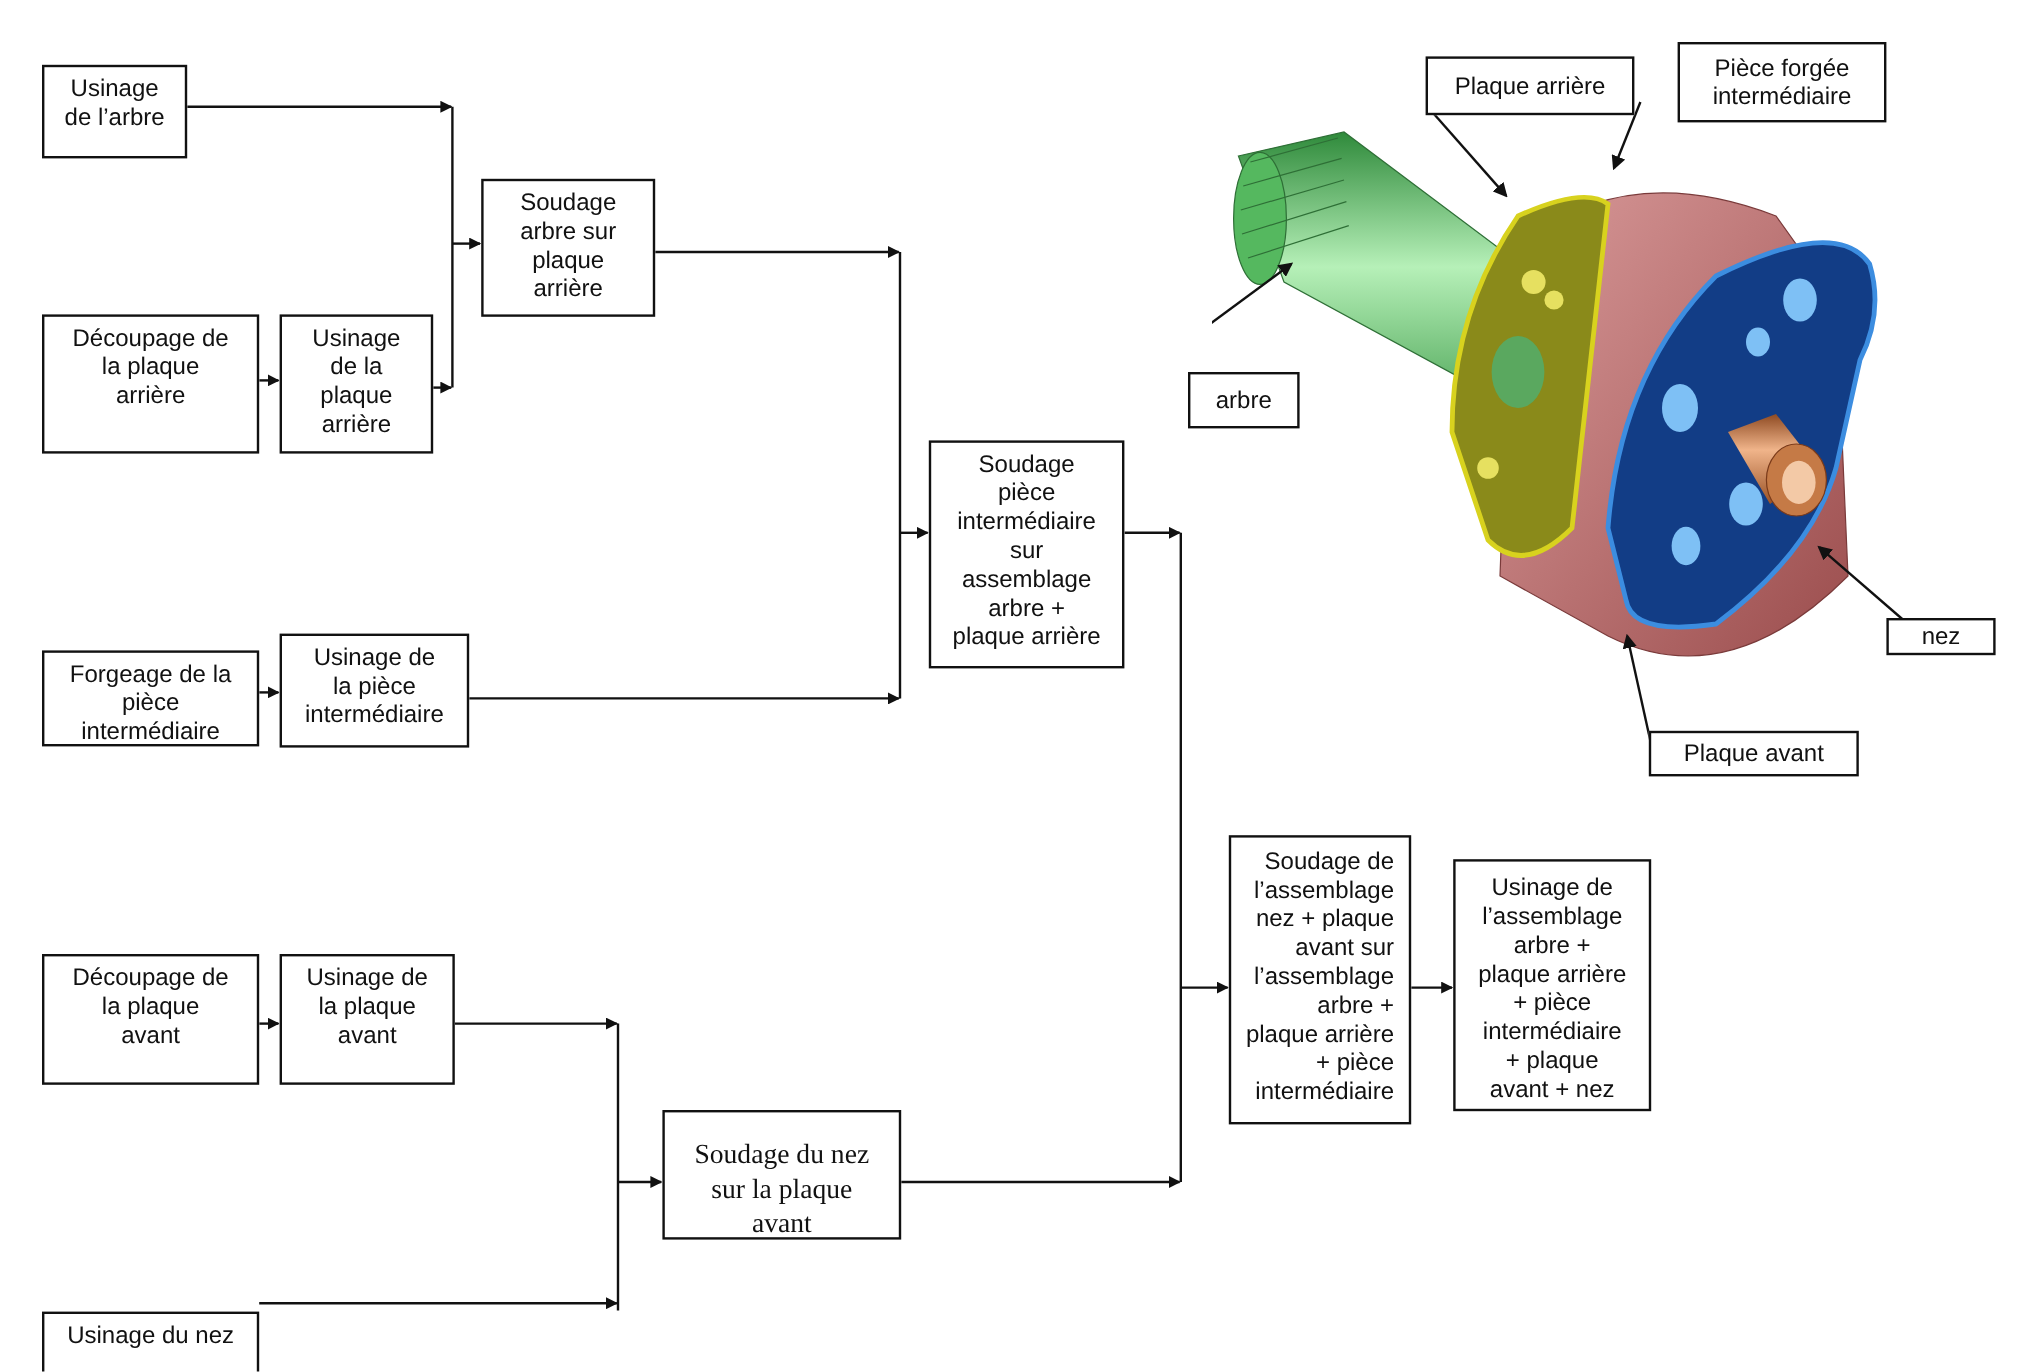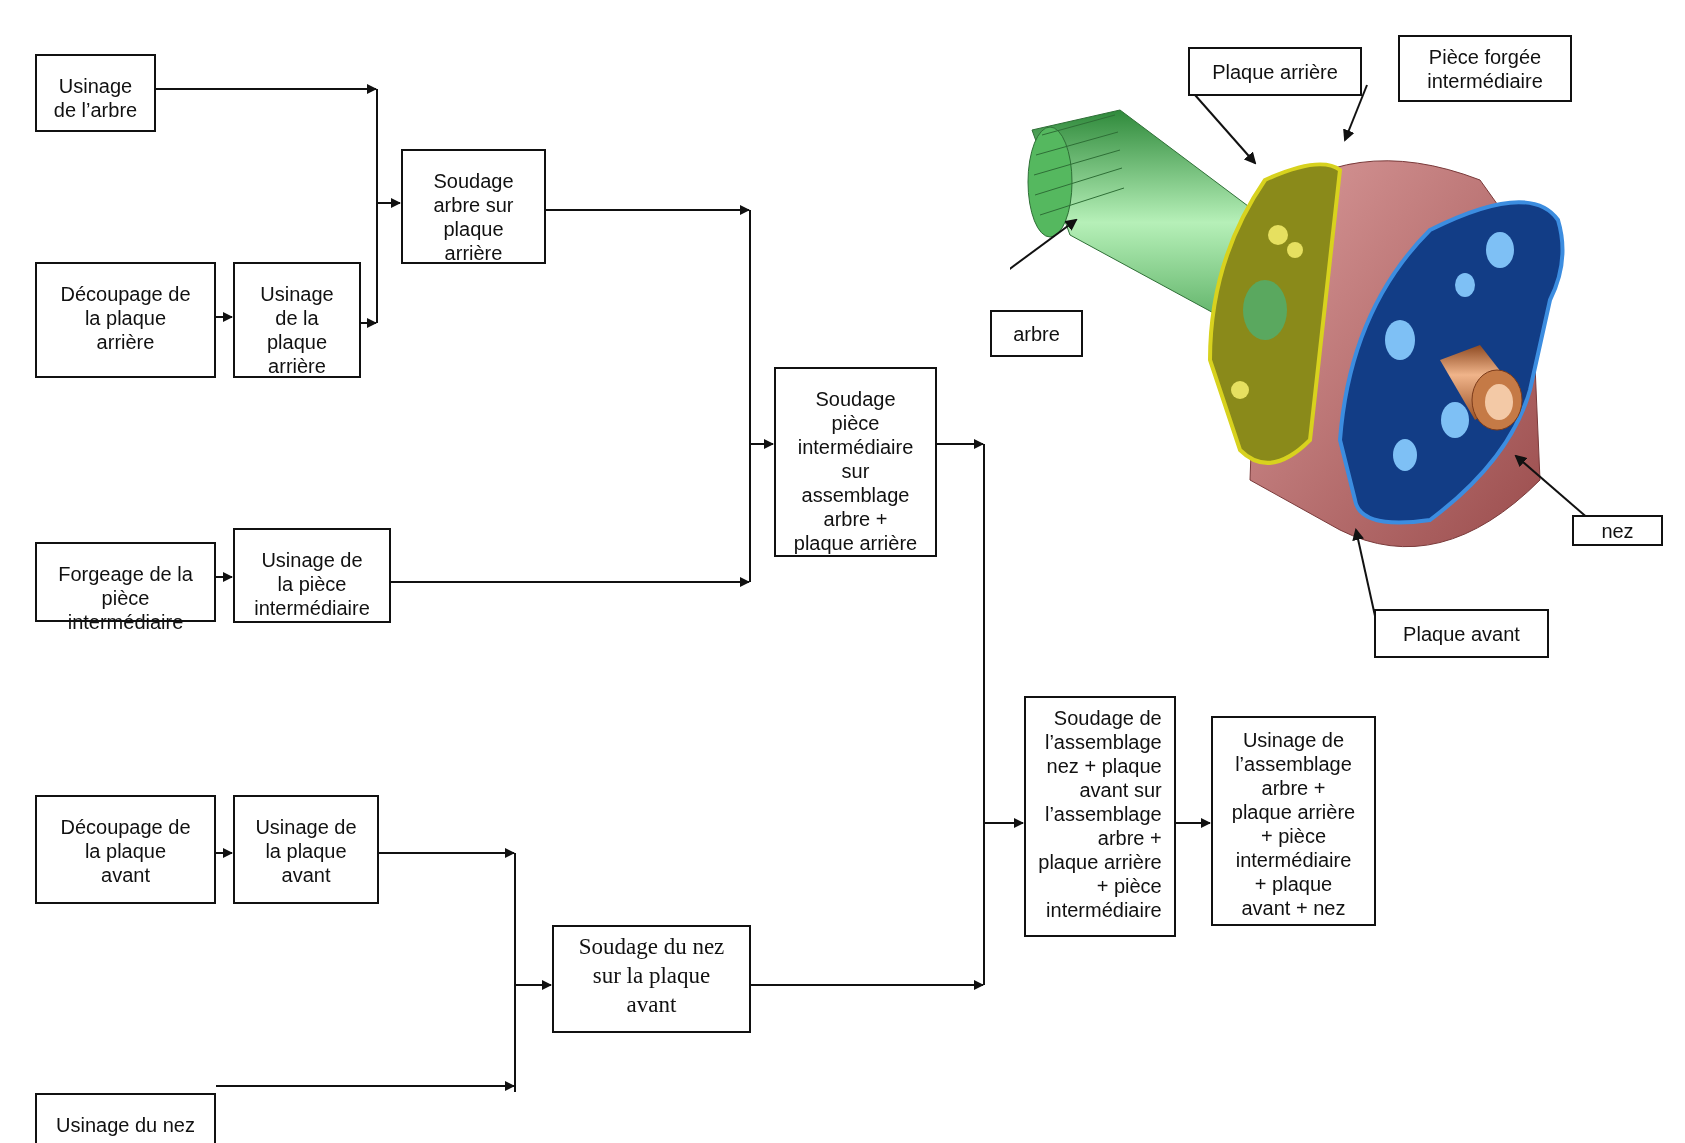--- a/index.html
+++ b/index.html
@@ -1,17 +1,17 @@
 <!DOCTYPE html>
 <html><head>
 <meta charset="utf-8">
 <style>
   html, body { margin:0; padding:0; background:#ffffff; }
   body { width:1685px; height:1143px; position:relative; overflow:hidden; font-family:"Liberation Sans", sans-serif; }
-  .box { position:absolute; border:2px solid #111; background:#fff; box-sizing:border-box; display:flex; align-items:flex-start; justify-content:center; text-align:center; color:#111; font-size:20px; line-height:24px; padding-top:18px; white-space:pre-line; }
+  .box { position:absolute; border:2px solid #111; background:#fff; box-sizing:border-box; display:flex; align-items:flex-start; justify-content:center; text-align:center; color:#111; font-size:20px; line-height:24px; padding-top:6px; white-space:pre-line; }
   .box.serif { font-family:"Liberation Serif", serif; font-size:23px; line-height:29px; }
   .label { position:absolute; border:2px solid #111; background:#fff; box-sizing:border-box; display:flex; align-items:center; justify-content:center; text-align:center; font-size:20px; line-height:24px; color:#111; white-space:pre-line; }
   svg.layer { position:absolute; left:0; top:0; }
   #model { position:absolute; left:1010px; top:60px; width:640px; height:570px; }
 </style>
 </head>
 <body>
 
 <svg class="layer" width="1685" height="1143">
   <defs>
@@ -75,21 +75,21 @@
 arbre +
 plaque arrière</div>
 
 <div class="box" style="left:35px;top:795px;width:181px;height:109px;">Découpage de
 la plaque
 avant</div>
 <div class="box" style="left:233px;top:795px;width:146px;height:109px;">Usinage de
 la plaque
 avant</div>
 <div class="box" style="left:35px;top:1061px;width:181px;height:57px;margin-top:32px;">Usinage du nez</div>
-<div class="box serif" style="left:552px;top:925px;width:199px;height:108px;padding-top:5px;">Soudage du nez
+<div class="box serif" style="left:552px;top:925px;width:199px;height:108px;padding-top:20px;">Soudage du nez
 sur la plaque
 avant</div>
 
 <div class="box" style="left:1024px;top:696px;width:152px;height:241px;padding-top:8px;text-align:right;">Soudage de
 l’assemblage
 nez + plaque
 avant sur
 l’assemblage
 arbre +
 plaque arrière
@@ -173,13 +173,13 @@
       <path d="M0,0 L12,6 L0,12 z" fill="#111"></path>
     </marker>
   </defs>
 </svg>
 
 <div class="label" style="left:1188px;top:47px;width:174px;height:49px;">Plaque arrière</div>
 <div class="label" style="left:1398px;top:35px;width:174px;height:67px;">Pièce forgée
 intermédiaire</div>
 <div class="label" style="left:990px;top:310px;width:93px;height:47px;">arbre</div>
 <div class="label" style="left:1572px;top:515px;width:91px;height:31px;">nez</div>
-<div class="label" style="left:1374px;top:609px;width:175px;height:49px;">Plaque avant</div>
+<div class="label" style="left:1374px;top:609px;width:175px;height:38px;">Plaque avant</div>
 
 </body></html>

